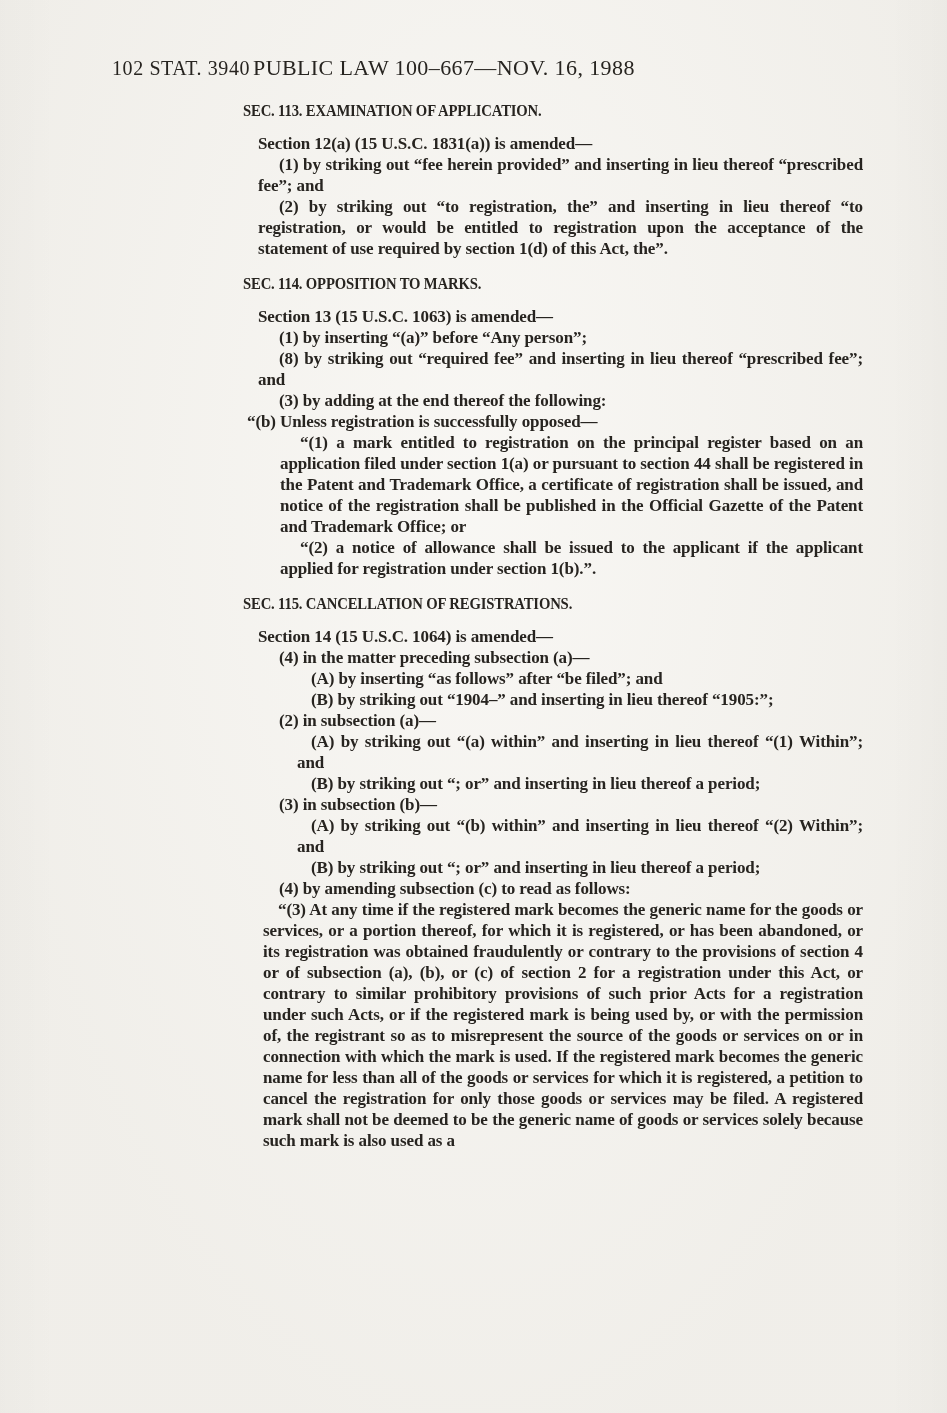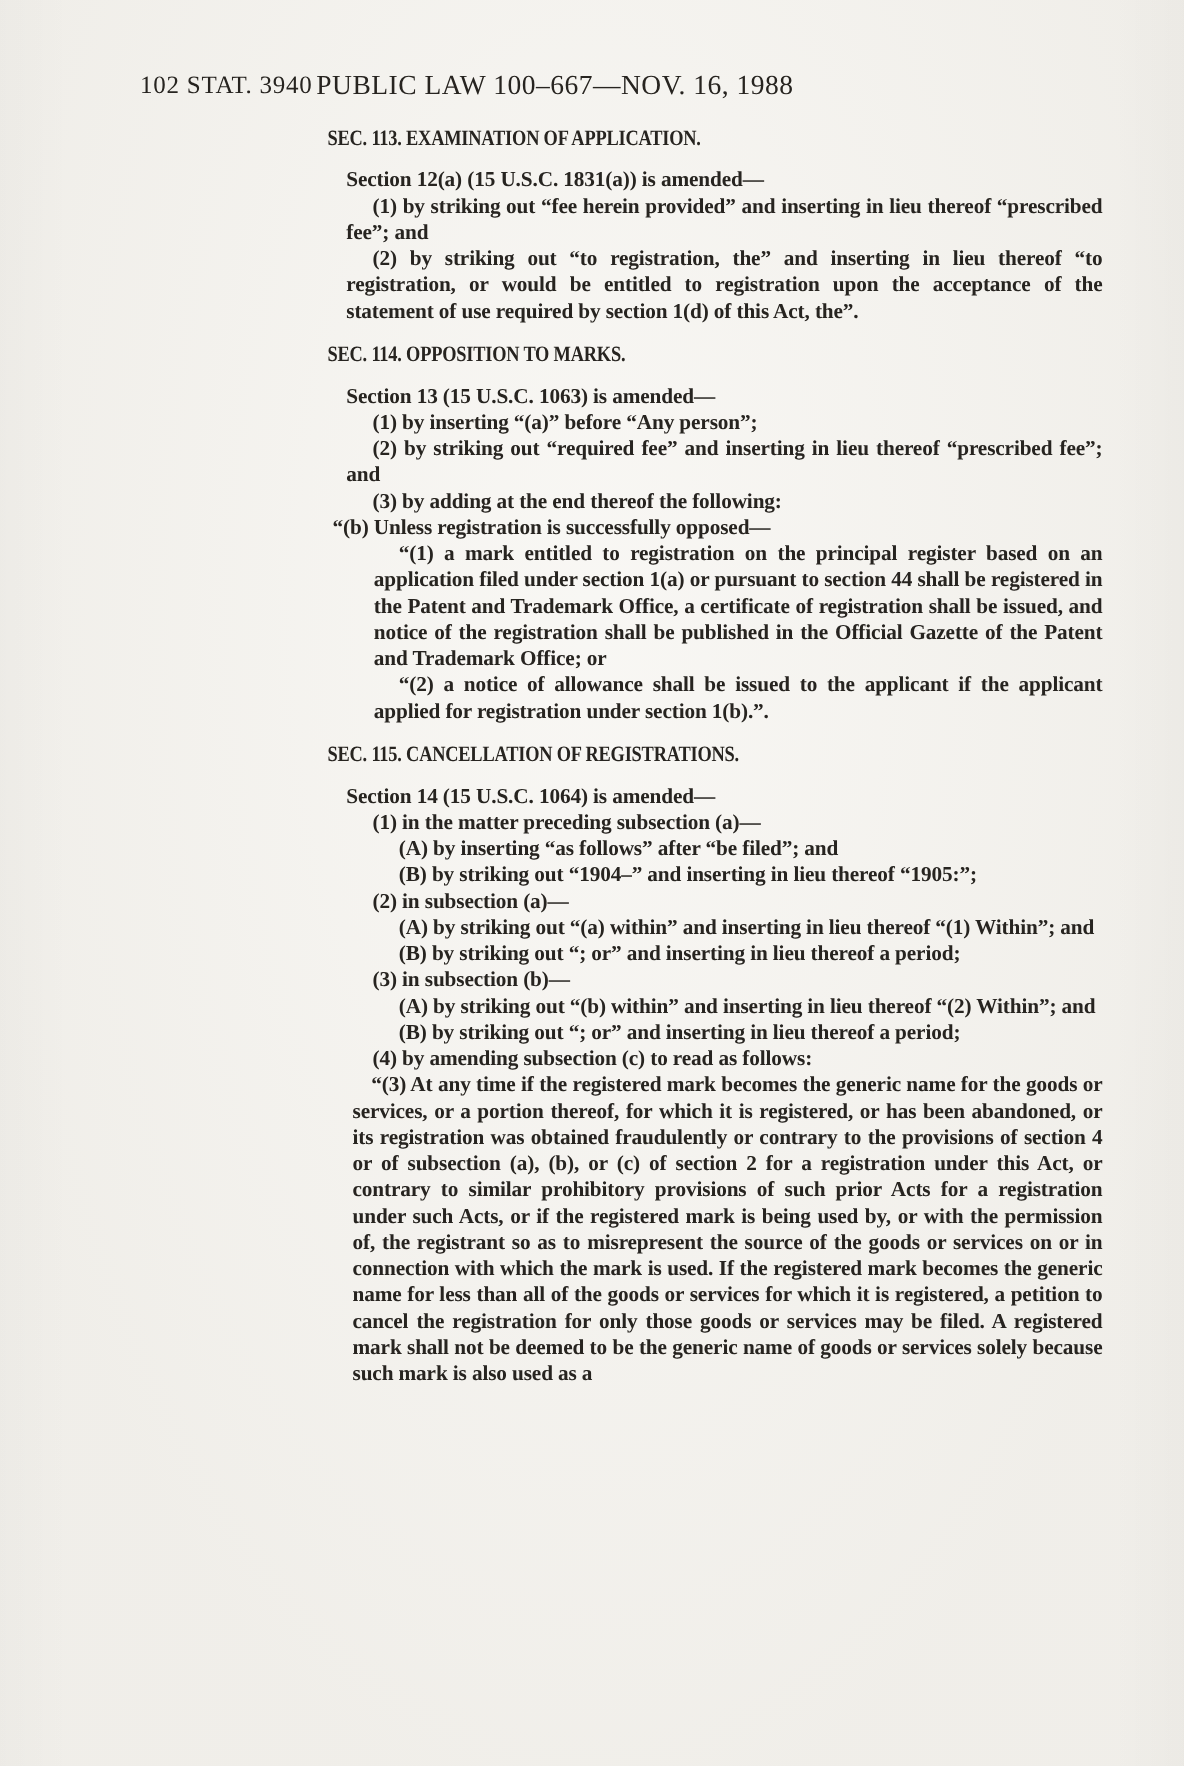--- a/index.html
+++ b/index.html
@@ -47,21 +47,21 @@
     width: 620px;
     top: 0;
     text-align: left;
     font-size: 22px;
     letter-spacing: 0.4px;
     white-space: nowrap;
   }
   
   .column {
     position: absolute;
-    left: 262px;
+    left: 243px;
     top: 100px;
     width: 620px;
   }
   .sec-heading {
     font-size: 17.5px;
     font-weight: bold;
     margin: 14px 0 12px 0;
     letter-spacing: -0.2px;
     white-space: nowrap;
     transform: scaleX(0.84);
@@ -74,48 +74,48 @@
     font-weight: bold;
     line-height: 21px;
     text-align: justify;
     letter-spacing: -0.1px;
   }
   
   p.flush  { margin-left: 15px; }                       
   p.num    { margin-left: 15px; text-indent: 21px; }    
   p.qflush { margin-left: 4px; font-family: Liberation Serif, serif; }                        
   p.qnum   { margin-left: 37px; text-indent: 20px; }    
-  p.sub    { margin-left: 43px; text-indent: 14px; }    
+  p.sub    { margin-left: 54px; text-indent: 14px; }    
   p.qbig   { margin-left: 20px; text-indent: 15px; }    
 </style>
 </head>
 <body>
 
 <div class="page">
   <header class="running-head">
     <span class="stat-no">102 STAT. 3940</span>
     <span class="law-title">PUBLIC LAW 100–667—NOV. 16, 1988</span>
   </header>
 
   <main class="column" id="sections-root">
       <h2 class="sec-heading">SEC. 113. EXAMINATION OF APPLICATION.</h2>
       <p class="flush">Section 12(a) (15 U.S.C. 1831(a)) is amended—</p>
       <p class="num">(1) by striking out “fee herein provided” and inserting in lieu thereof “prescribed fee”; and</p>
       <p class="num">(2) by striking out “to registration, the” and inserting in lieu thereof “to registration, or would be entitled to registration upon the acceptance of the statement of use required by section 1(d) of this Act, the”.</p>
       <h2 class="sec-heading">SEC. 114. OPPOSITION TO MARKS.</h2>
       <p class="flush">Section 13 (15 U.S.C. 1063) is amended—</p>
       <p class="num">(1) by inserting “(a)” before “Any person”;</p>
-      <p class="num">(2) by striking out “required fee” and inserting in lieu thereof “prescribed fee”; and</p>
+      <p class="num">(8) by striking out “required fee” and inserting in lieu thereof “prescribed fee”; and</p>
       <p class="num">(3) by adding at the end thereof the following:</p>
       <p class="qflush">“(b) Unless registration is successfully opposed—</p>
       <p class="qnum">“(1) a mark entitled to registration on the principal register based on an application filed under section 1(a) or pursuant to section 44 shall be registered in the Patent and Trademark Office, a certificate of registration shall be issued, and notice of the registration shall be published in the Official Gazette of the Patent and Trademark Office; or</p>
       <p class="qnum">“(2) a notice of allowance shall be issued to the applicant if the applicant applied for registration under section 1(b).”.</p>
       <h2 class="sec-heading">SEC. 115. CANCELLATION OF REGISTRATIONS.</h2>
       <p class="flush">Section 14 (15 U.S.C. 1064) is amended—</p>
-      <p class="num">(1) in the matter preceding subsection (a)—</p>
+      <p class="num">(4) in the matter preceding subsection (a)—</p>
       <p class="sub">(A) by inserting “as follows” after “be filed”; and</p>
       <p class="sub">(B) by striking out “1904–” and inserting in lieu thereof “1905:”;</p>
       <p class="num">(2) in subsection (a)—</p>
       <p class="sub">(A) by striking out “(a) within” and inserting in lieu thereof “(1) Within”; and</p>
       <p class="sub">(B) by striking out “; or” and inserting in lieu thereof a period;</p>
       <p class="num">(3) in subsection (b)—</p>
       <p class="sub">(A) by striking out “(b) within” and inserting in lieu thereof “(2) Within”; and</p>
       <p class="sub">(B) by striking out “; or” and inserting in lieu thereof a period;</p>
       <p class="num">(4) by amending subsection (c) to read as follows:</p>
       <p class="qbig">“(3) At any time if the registered mark becomes the generic name for the goods or services, or a portion thereof, for which it is registered, or has been abandoned, or its registration was obtained fraudulently or contrary to the provisions of section 4 or of subsection (a), (b), or (c) of section 2 for a registration under this Act, or contrary to similar prohibitory provisions of such prior Acts for a registration under such Acts, or if the registered mark is being used by, or with the permission of, the registrant so as to misrepresent the source of the goods or services on or in connection with which the mark is used. If the registered mark becomes the generic name for less than all of the goods or services for which it is registered, a petition to cancel the registration for only those goods or services may be filed. A registered mark shall not be deemed to be the generic name of goods or services solely because such mark is also used as a</p>

